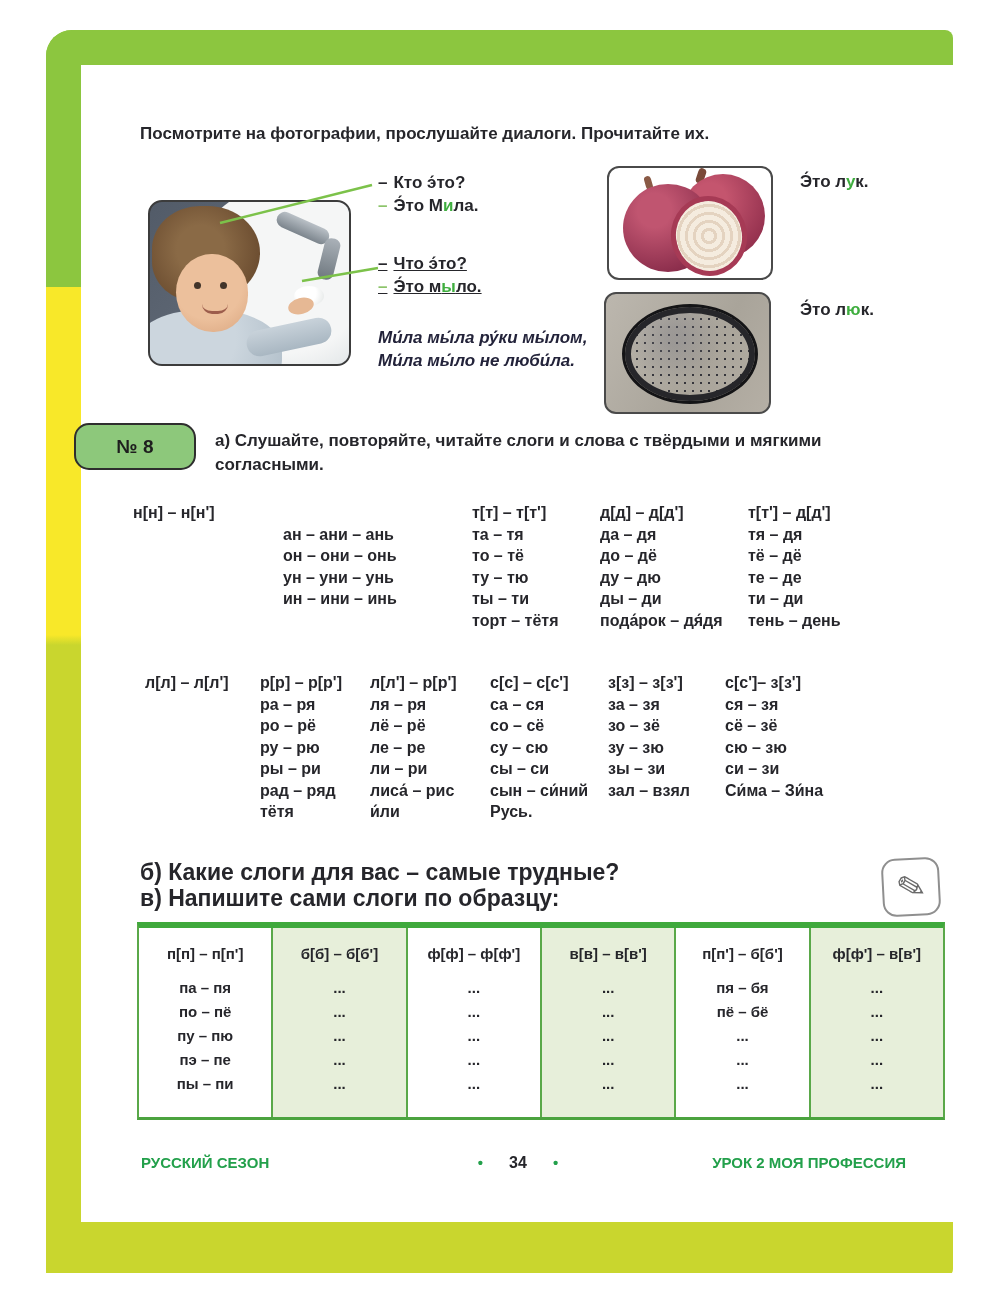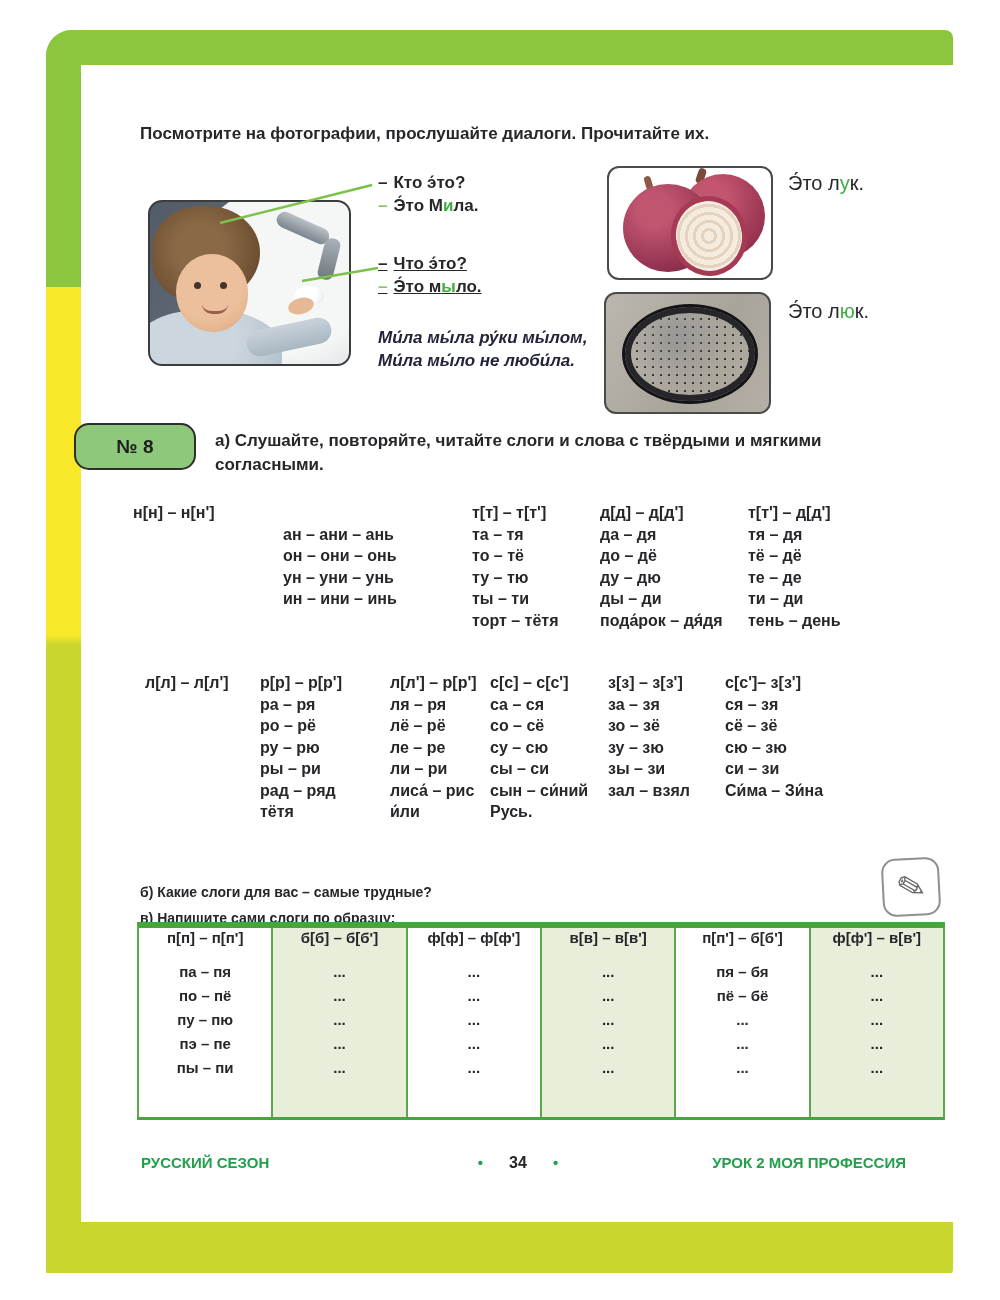--- a/index.html
+++ b/index.html
@@ -95,65 +95,65 @@
     border-radius:4px; transform:rotate(-16deg); }
   .card-hatch { left:604px; top:292px; width:167px; height:122px;
     background:linear-gradient(120deg,#bcb7ae 0%,#a9a49a 60%,#b5afa5 100%); }
   .hatch-cover { position:absolute; left:16px; top:10px; width:136px; height:100px; border-radius:50%;
     background:radial-gradient(circle at 38% 32%, #3a3a40 10%, #1c1c20 70%);
     background-image:radial-gradient(circle at 38% 32%, rgba(120,120,130,.35) 8%, rgba(0,0,0,0) 45%),
       radial-gradient(#35353b 1.2px, transparent 1.3px);
     background-size:100% 100%, 8px 8px;
     border:3px solid #141416;
     box-shadow:inset 0 0 0 6px #26262a; }
-  .caption { position:absolute; font-size:20px; font-weight:normal; }
+  .caption { position:absolute; font-size:17px; font-weight:bold;margin-left:12px; }
   
   .badge {
     position:absolute; left:74px; top:423px; width:122px; height:47px;
     background:#8dc87b; border:2.5px solid #2e2e2e; border-radius:15px;
     display:flex; align-items:center; justify-content:center;
     font-size:19px; font-weight:bold; color:#1e1e1e;
   }
   .task-a { position:absolute; left:215px; top:429px; width:700px;
     font-size:17px; font-weight:bold; line-height:24px; }
-  .tasks-bc { position:absolute; left:140px; top:879px; font-size:14px; font-weight:bold; line-height:26px; }
+  .tasks-bc { position:absolute; left:140px; top:859px; font-size:23px; font-weight:bold; line-height:26px; }
   
   .sblock { position:absolute; left:0; width:1000px; font-size:16px; font-weight:bold; }
   .sblock .col { position:absolute; top:0; line-height:21.5px; white-space:nowrap; }
   .sblock .chead { min-height:21.5px; }
   .b1 { top:502px; height:140px; }
   .b1 .col:nth-of-type(1){ left:133px; width:120px; }
   .b1 .col:nth-of-type(2){ left:283px; width:160px; }
   .b1 .col:nth-of-type(3){ left:472px; width:140px; }
   .b1 .col:nth-of-type(4){ left:600px; width:160px; }
   .b1 .col:nth-of-type(5){ left:748px; width:150px; }
   .b2 { top:672px; height:160px; }
   .b2 .col:nth-of-type(1){ left:145px; width:120px; }
   .b2 .col:nth-of-type(2){ left:260px; width:110px; }
-  .b2 .col:nth-of-type(3){ left:390px; width:120px; }
+  .b2 .col:nth-of-type(3){ left:370px; width:120px; }
   .b2 .col:nth-of-type(4){ left:490px; width:130px; }
   .b2 .col:nth-of-type(5){ left:608px; width:110px; }
   .b2 .col:nth-of-type(6){ left:725px; width:150px; }
   
   .pencil-box {
     position:absolute; left:882px; top:858px; width:58px; height:58px;
     border:2.5px solid #8f8f8f; border-radius:14px; background:#fff;
     transform:rotate(-3deg);
     display:flex; align-items:center; justify-content:center;
   }
   .pencil-glyph { font-size:34px; color:#6a6a6a; transform:rotate(-12deg); line-height:1; }
   
   .wtable {
     position:absolute; left:137px; top:922px; width:808px; height:198px;
     display:flex;
     border:2px solid #5aa849; border-top:6px solid #3fa93c; border-bottom:3px solid #4ba33f;
     background:#fff;
   }
   .wtable .wcol {
-    flex:1 1 0; border-right:2px solid #5aa849; 
+    flex:1 1 0; border-right:2px solid #5aa849; padding-top:16px;
     text-align:center; font-weight:bold;
   }
   .wtable .wcol:last-of-type { border-right:none; }
   .wtable .wcol:nth-of-type(even){ background:#e7efda; }
   .wtable .whead { font-size:15px; line-height:20px; margin-bottom:12px; white-space:nowrap; }
   .wtable .wrow { font-size:15px; line-height:24px; }
   
   .footer {
     position:absolute; left:82px; top:1154px; width:872px; height:22px;
     font-size:15px; font-weight:bold; color:#23a04b;

